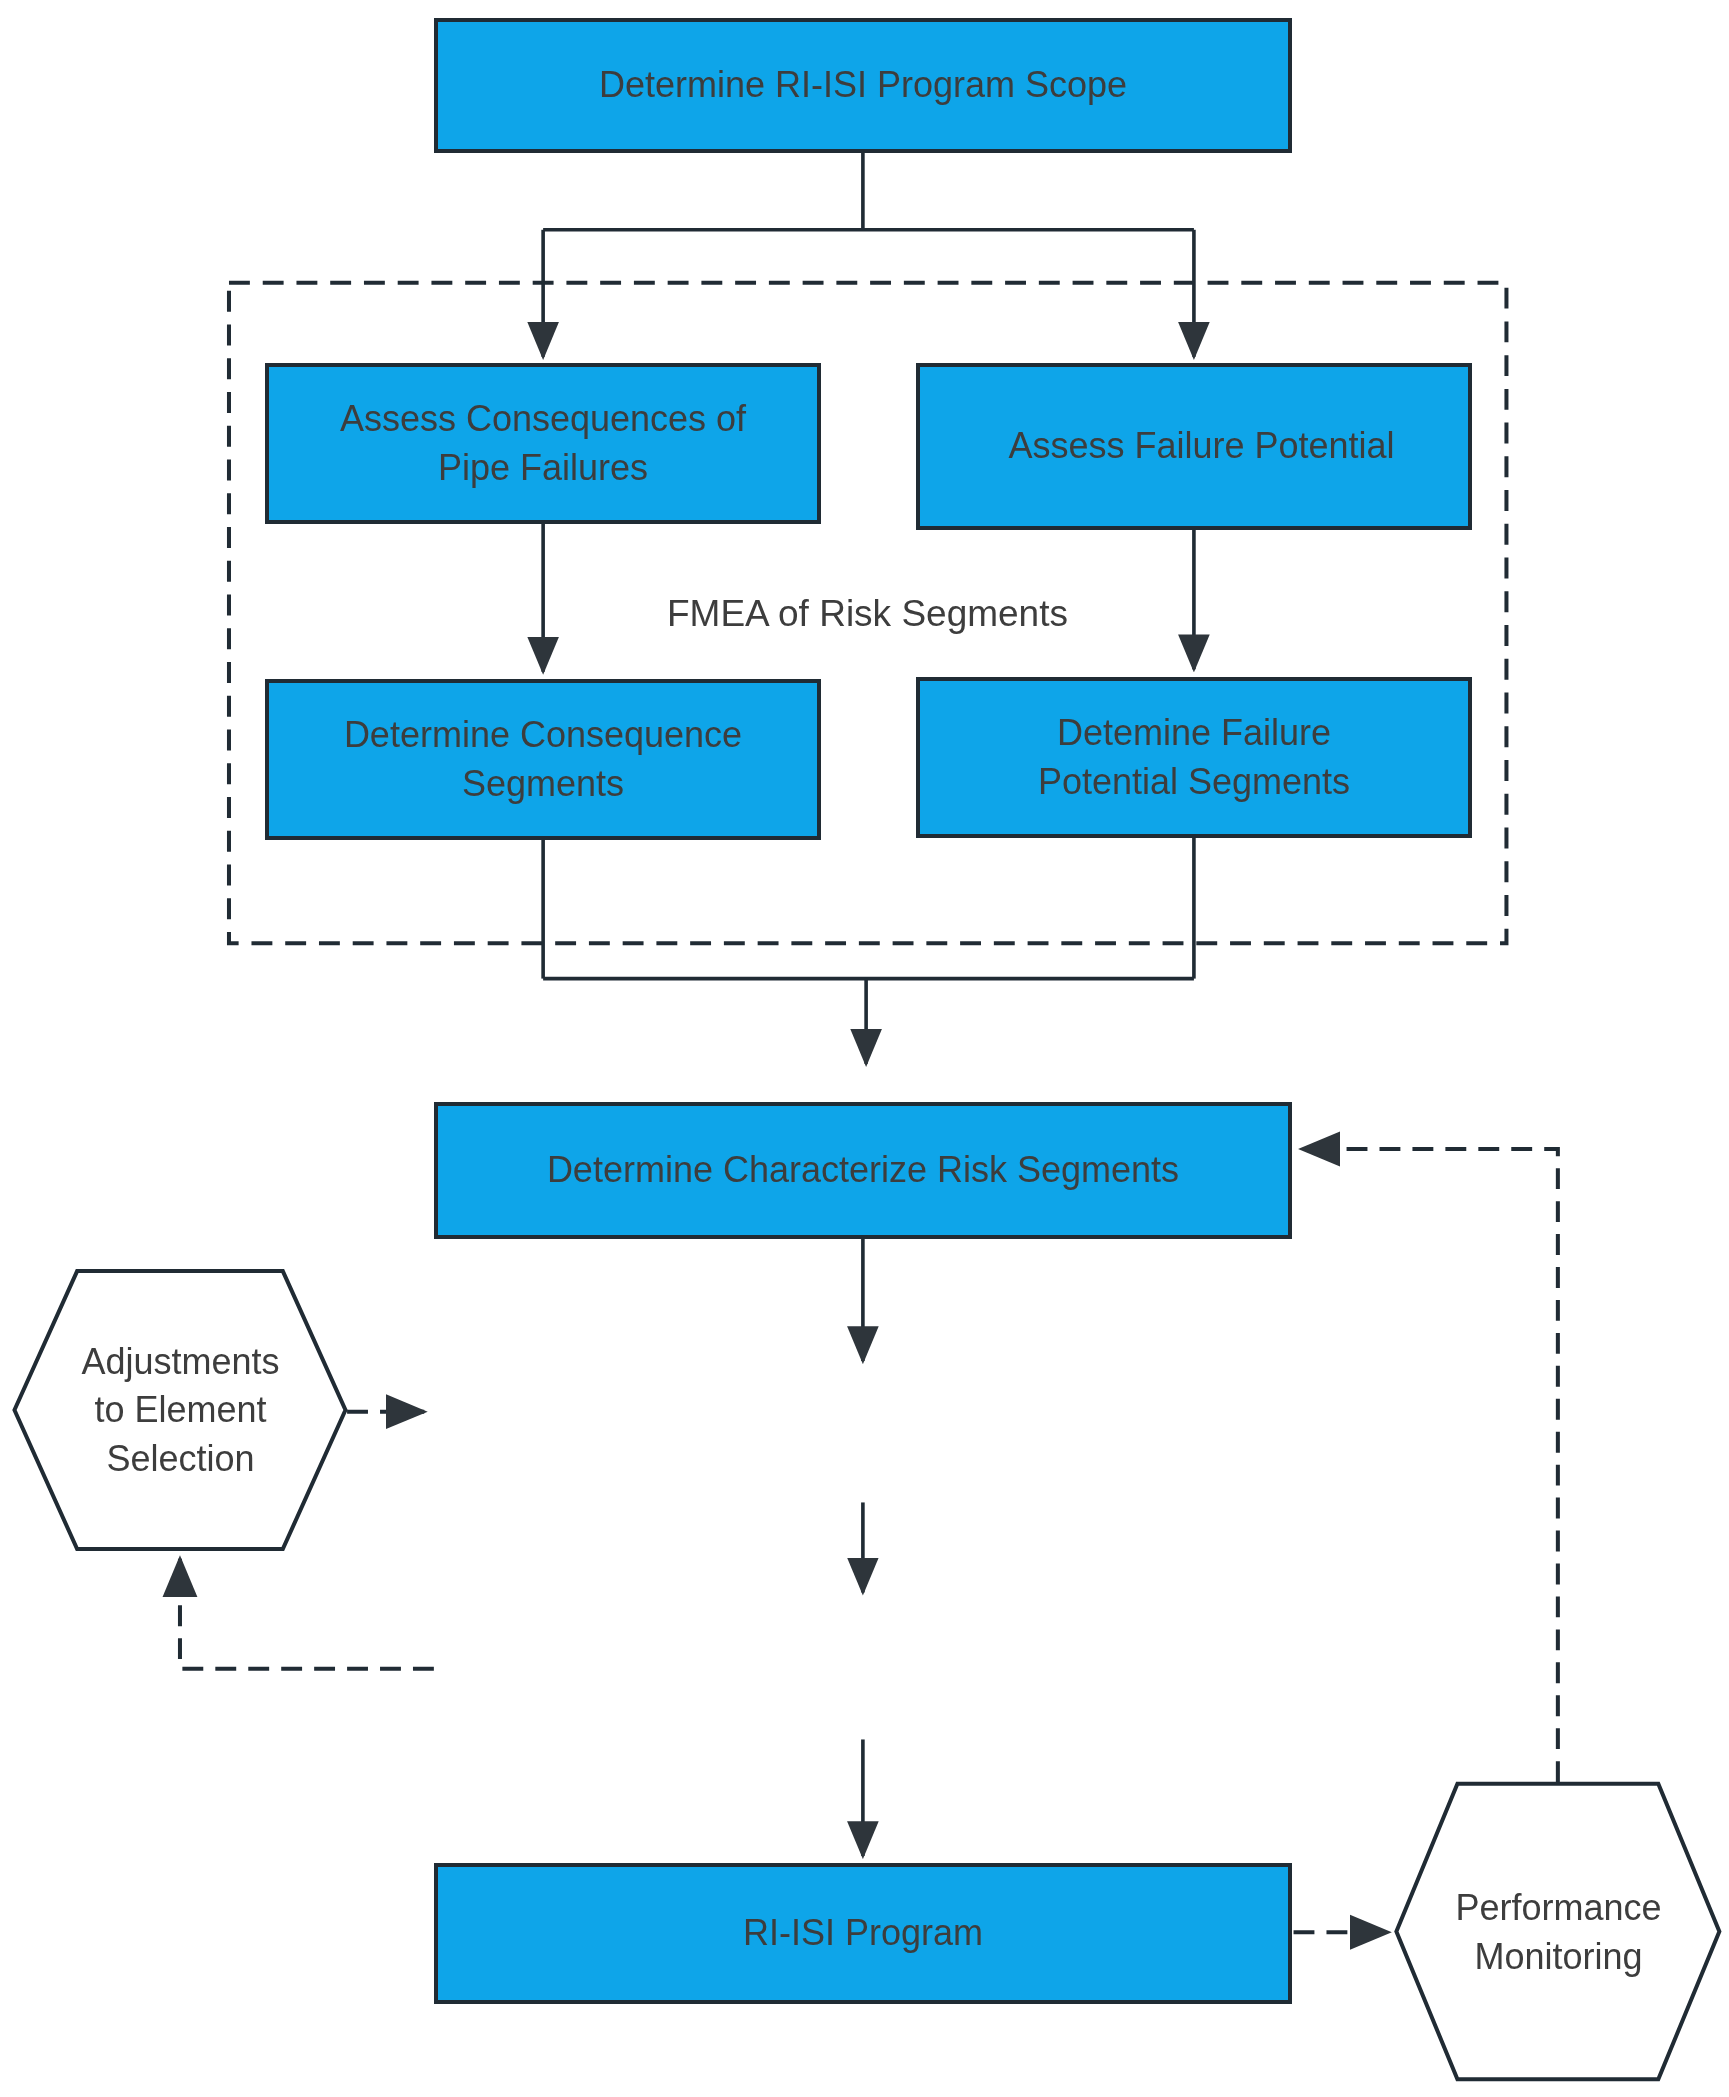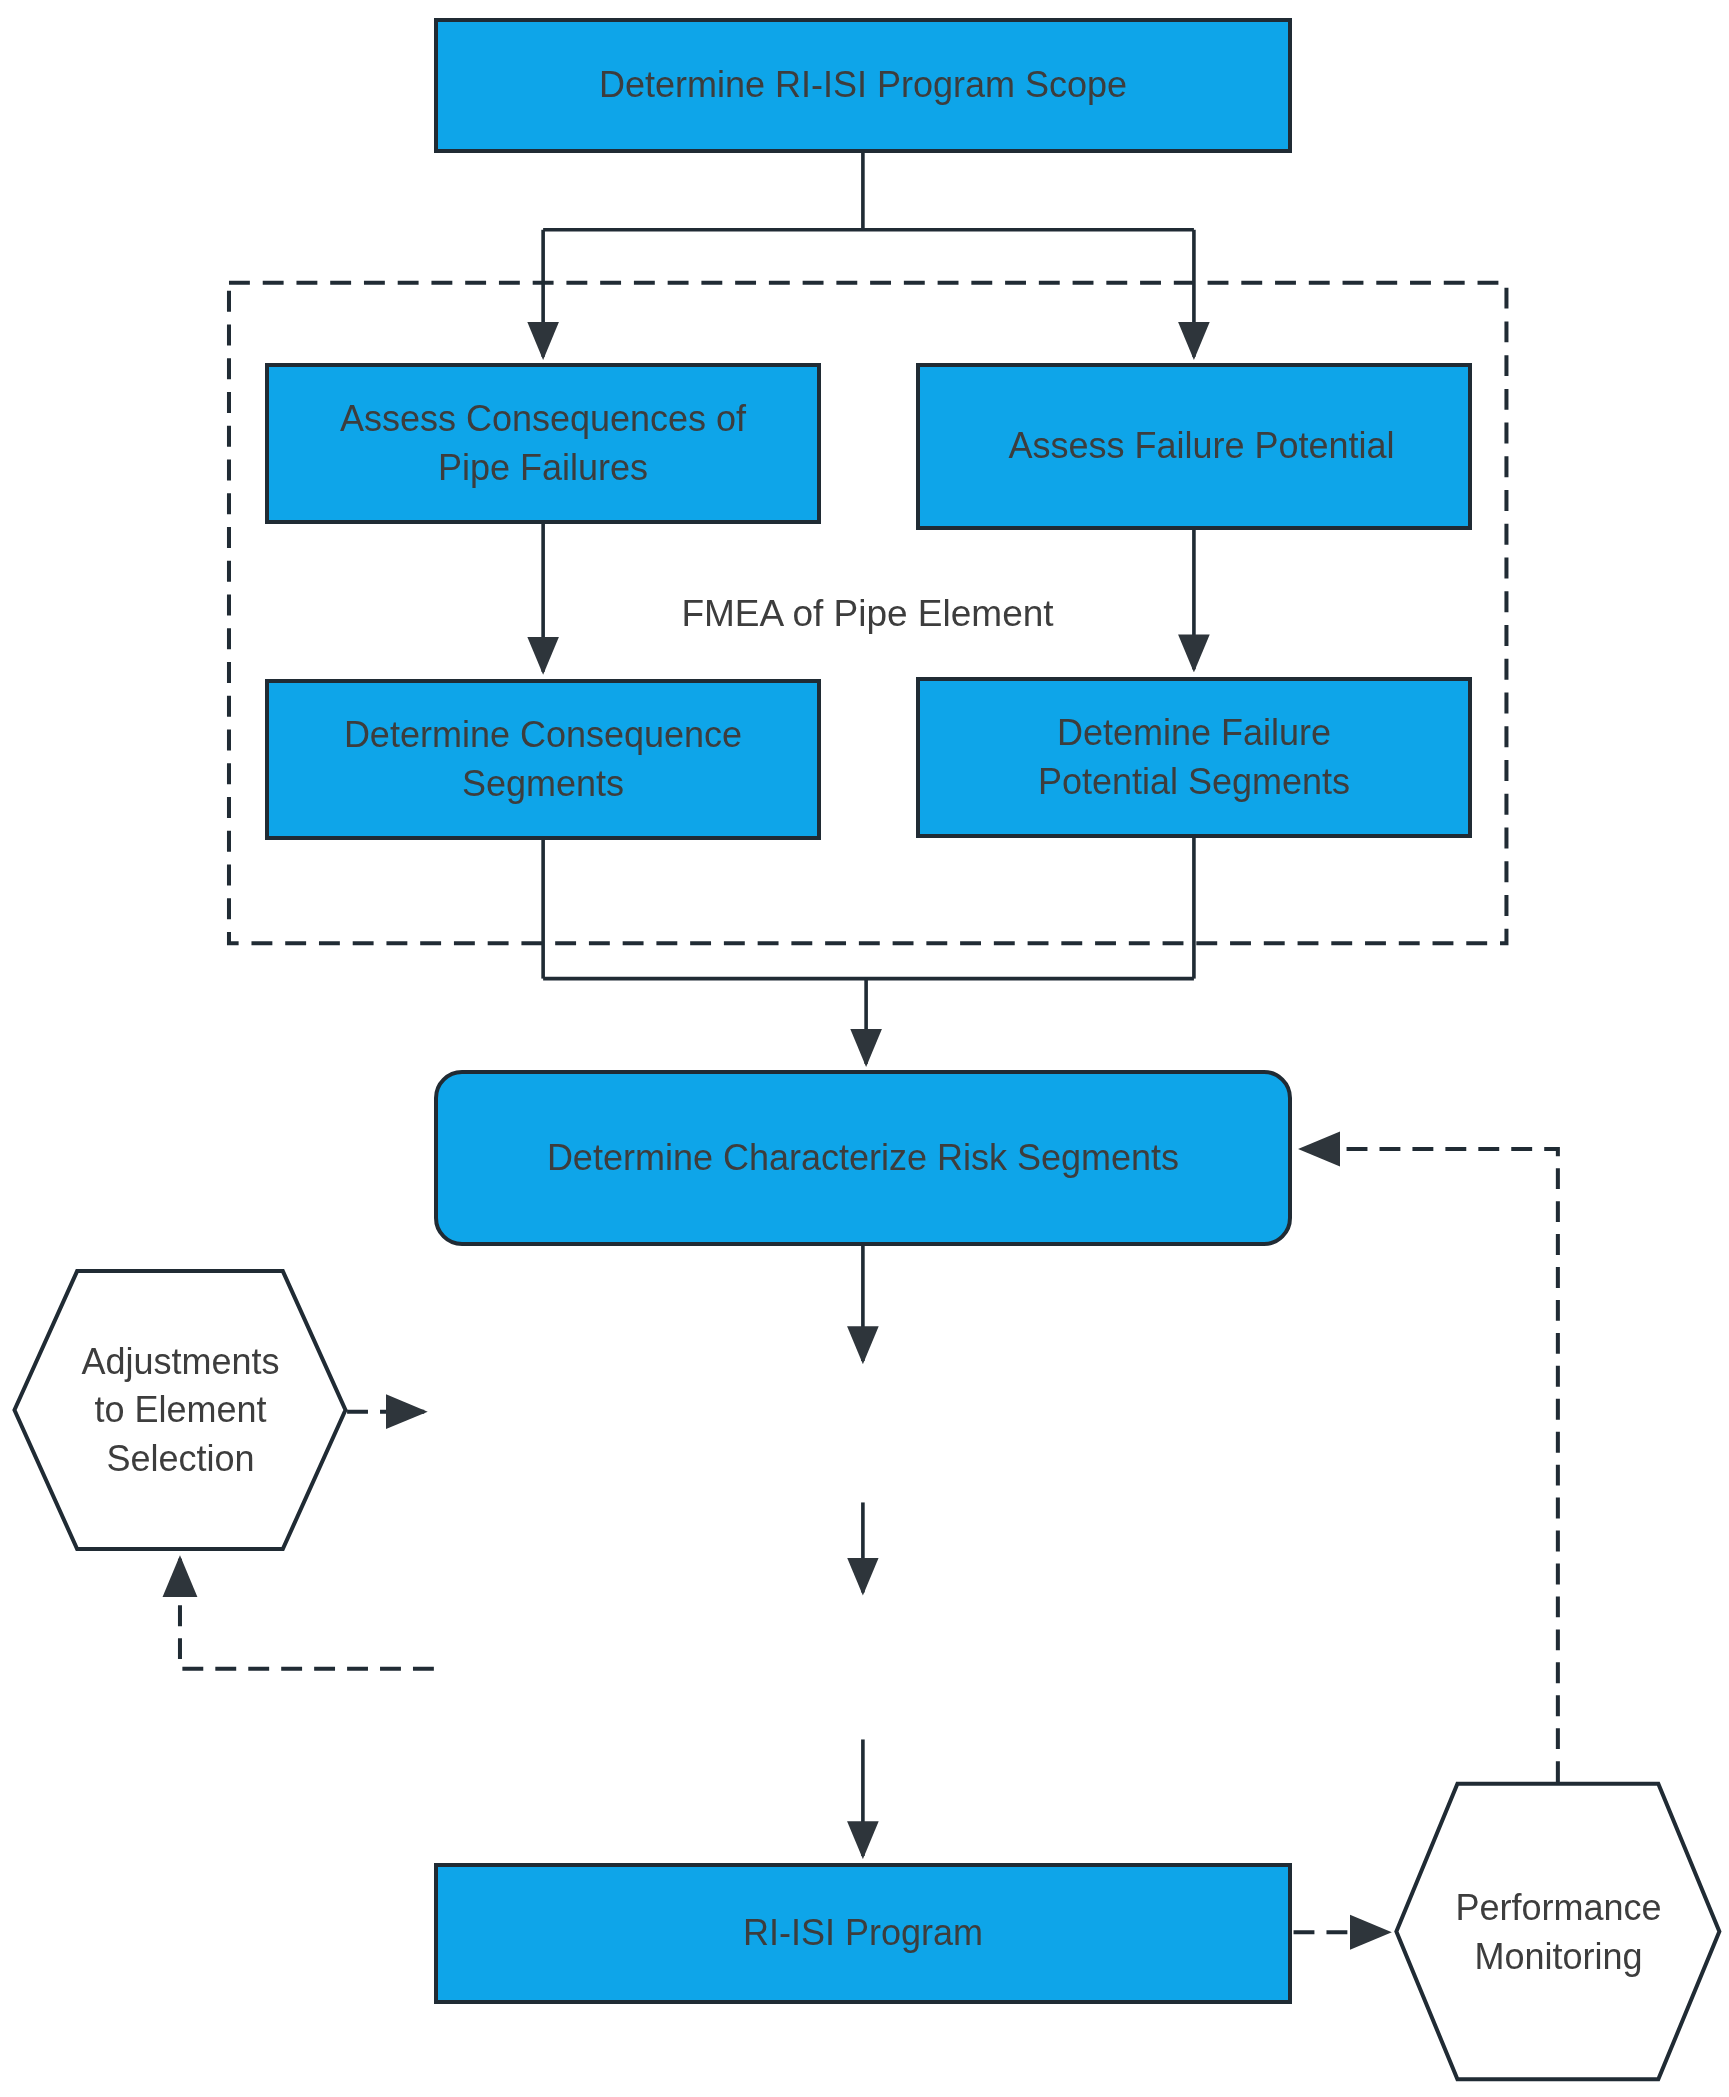--- a/index.html
+++ b/index.html
@@ -78,21 +78,21 @@
     font-size: 37px;
     color: var(--text, #3d3d3d);
   }
 
   
   #n-scope        { left: 434px;  top: 17.7px;   width: 858px; height: 135px; }
   #n-assess-cons  { left: 265px;  top: 363px;  width: 556px;  height: 161px; }
   #n-assess-fail  { left: 916px; top: 363px;  width: 556px;  height: 167px; padding-left: 34px; }
   #n-det-cons     { left: 265px;  top: 679px;  width: 556px;  height: 161px; }
   #n-det-fail     { left: 916px; top: 677px;  width: 556px;  height: 161px; }
-  #n-characterize { left: 434px;  top: 1070px; width: 858px; height: 176px; border-radius: 28px; }
+  #n-characterize { left: 434px;  top: 1102px; width: 858px; height: 137px; }
   #n-select       { left: 434px;  top: 1368px; width: 858px; height: 135px; }
   #n-perform      { left: 434px;  top: 1599px; width: 858px; height: 141px; }
   #n-riisi        { left: 434px;  top: 1863px; width: 858px; height: 141px; }
 
   #hx-adjust-label  { left: 71px;   top: 1282px; width: 219px; height: 257px; }
   #hx-perfmon-label { left: 1442px; top: 1808px; width: 233px; height: 249px; }
 </style>
 </head>
 <body>
 
@@ -139,20 +139,20 @@
   <div class="node pad-lg" id="n-det-fail">Detemine Failure Potential Segments</div>
 
   <div class="node pad-lg" id="n-det-cons">Determine Consequence Segments</div>
 
   <div class="node" id="n-characterize">Determine Characterize Risk Segments</div>
 
 
 
   <div class="node" id="n-riisi">RI-ISI Program</div>
 
-  <div class="container-label">FMEA of Pipe Element</div>
+  <div class="container-label">FMEA of Risk Segments</div>
 
   <div class="hex-label" id="hx-adjust-label">Adjustments to Element Selection</div>
 
   <div class="hex-label" id="hx-perfmon-label">Performance Monitoring</div>
 
 </div>
 
 
 </body></html>

